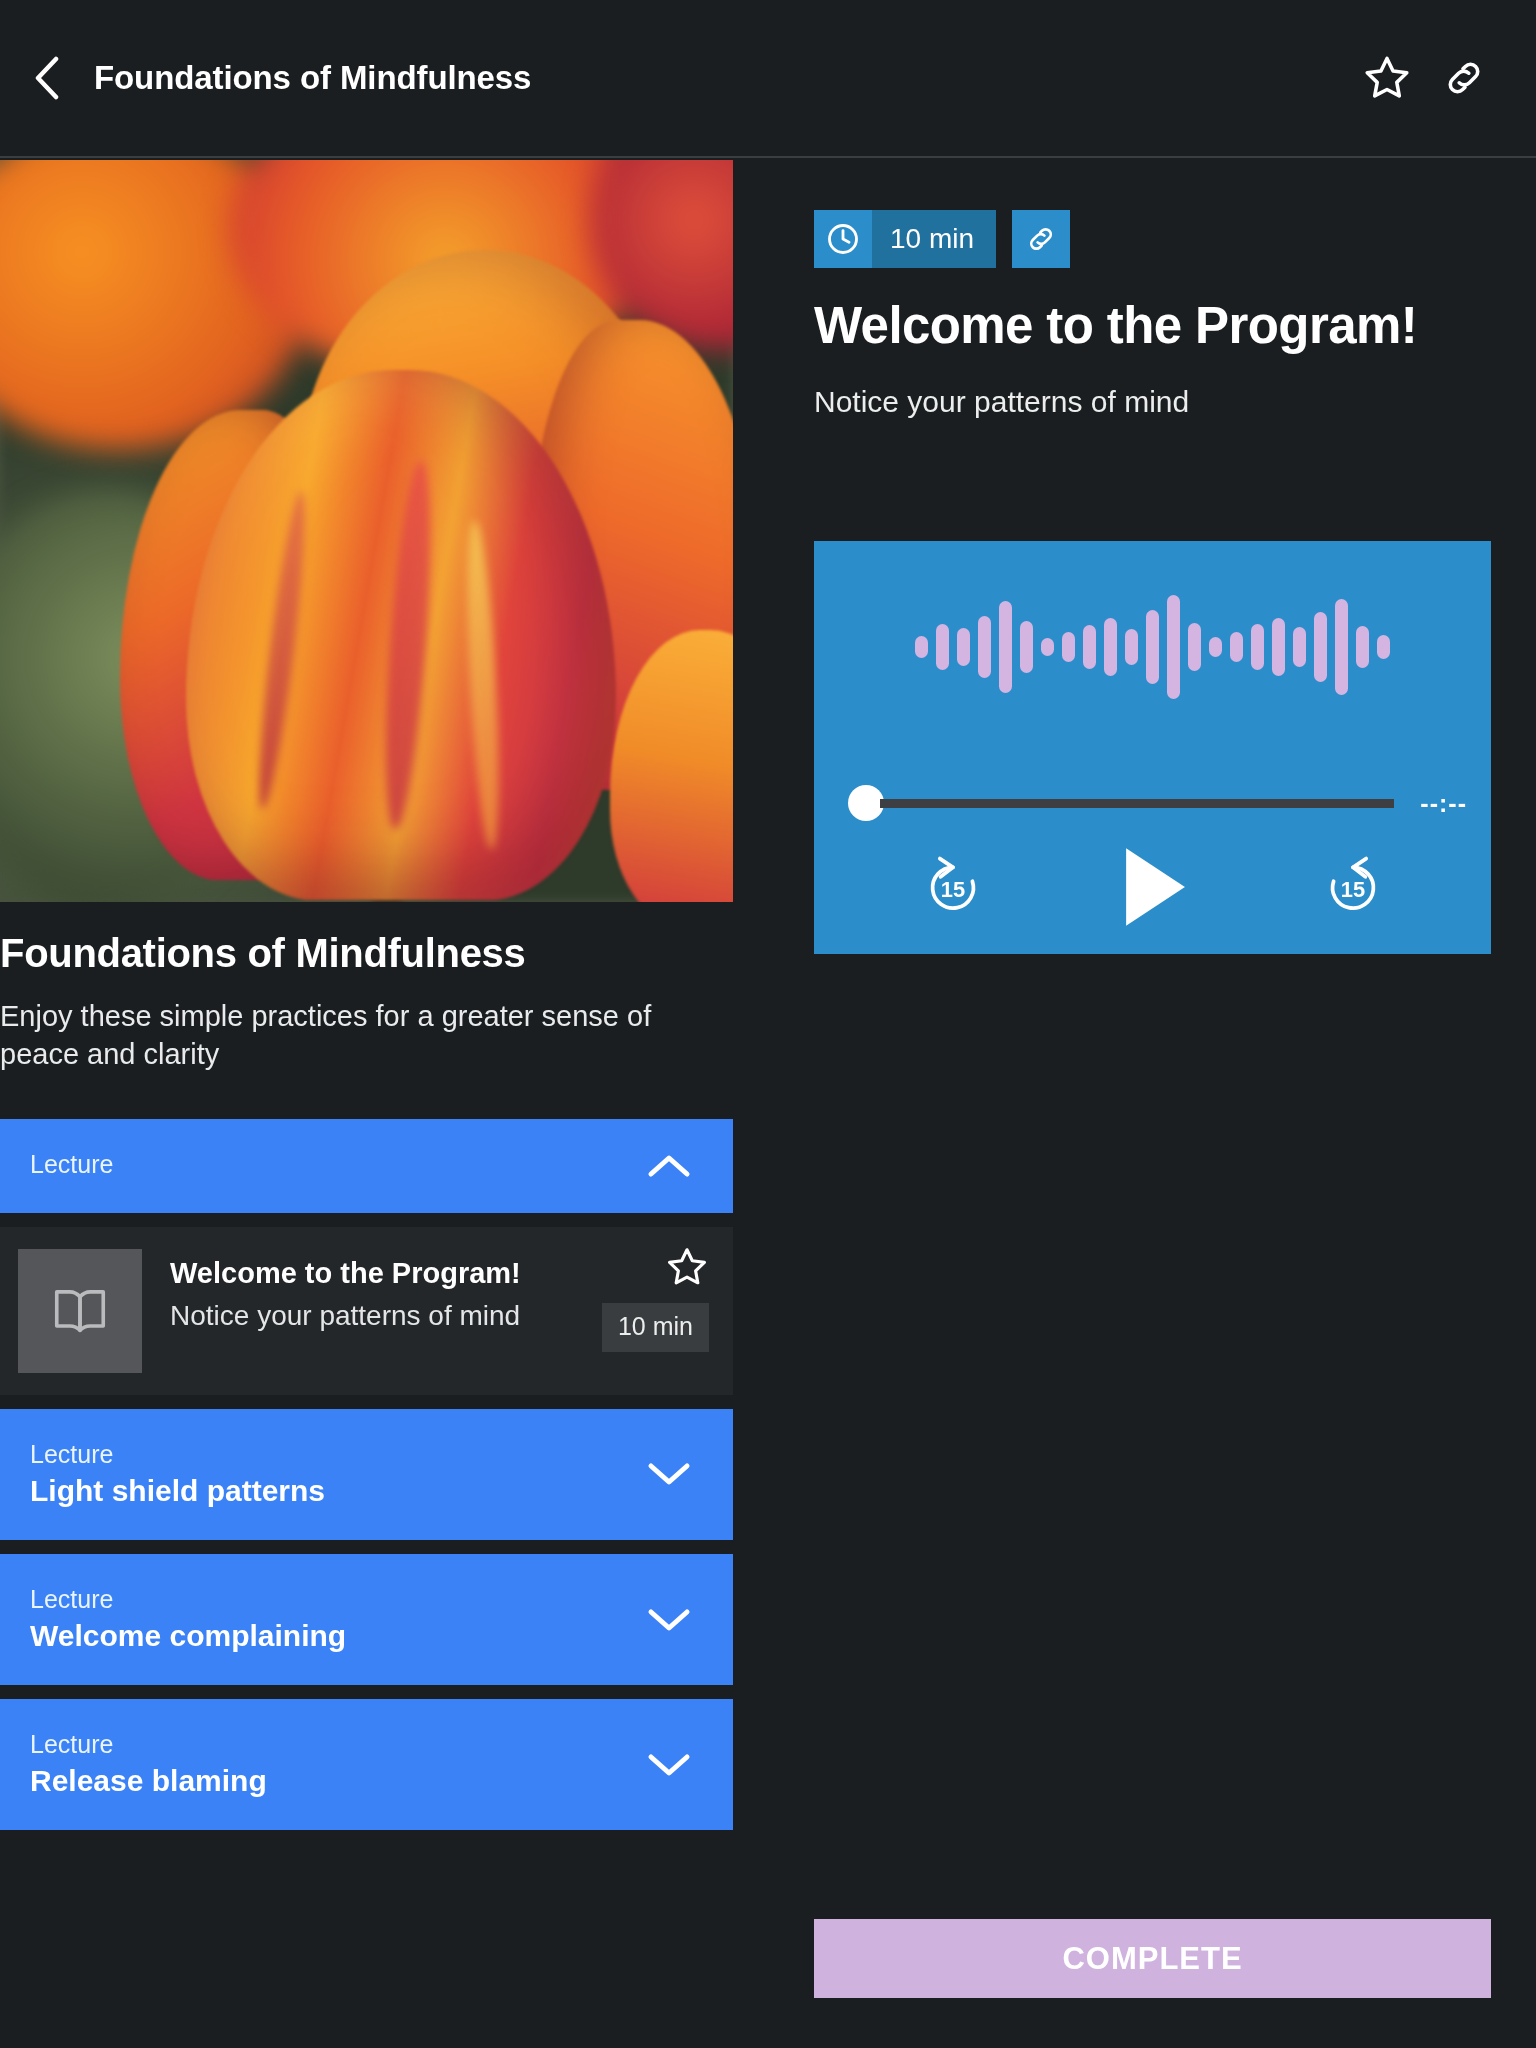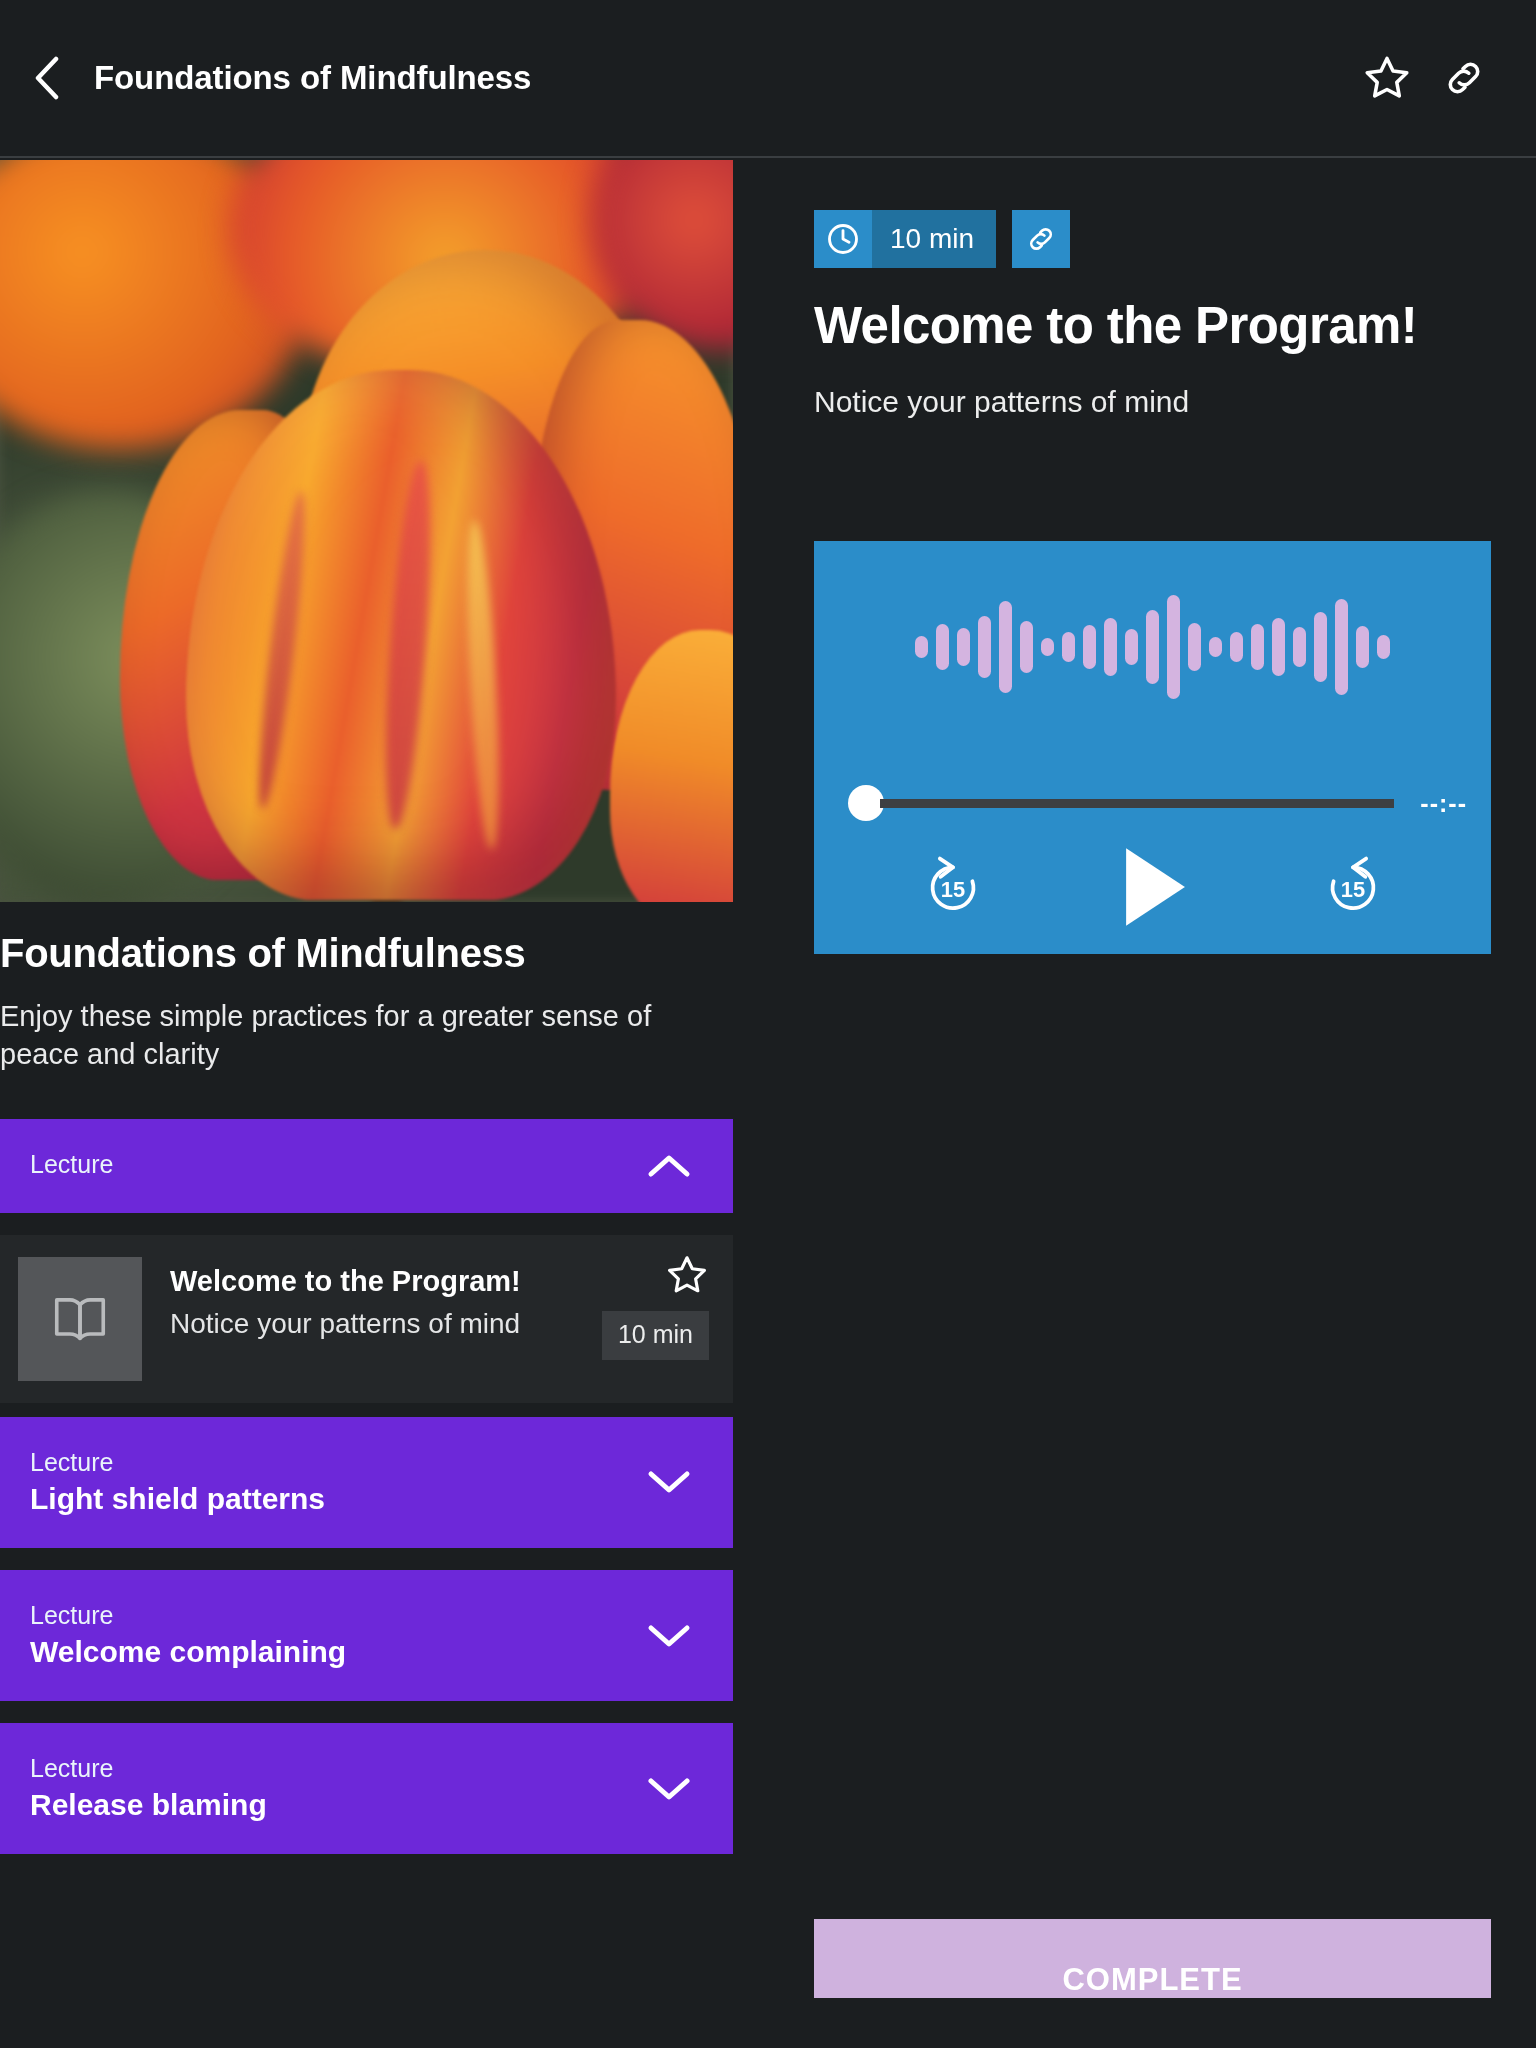--- a/index.html
+++ b/index.html
@@ -157,23 +157,23 @@
     line-height: 1.3;
     margin-top: 22px;
     max-width: 730px;
   }
 
   
   .sections { margin-top: 46px; }
   .section-head {
     position: relative;
     width: 733px;
-    background: #6d28d9;
+    background: #3b82f6;
     padding: 30px 0 32px 30px;
-    margin-bottom: 22px;
+    margin-bottom: 14px;
     cursor: pointer;
   }
   .section-kicker {
     color: #eaf4fb;
     font-size: 25px;
     font-weight: normal;
     line-height: 1.25;
   }
   .section-name {
     color: #ffffff;
@@ -325,21 +325,21 @@
     gap: 128px;
   }
   .ctl { cursor: pointer; display: block; }
 
   
   .complete-btn {
     position: absolute;
     left: 81px; top: 1759px;
     width: 677px; height: 79px;
     background: #cfb2de;
-    display: flex; align-items: flex-end; justify-content: center;
+    display: flex; align-items: center; justify-content: center;
     cursor: pointer;
   }
   .complete-btn span {
     color: #ffffff;
     font-size: 31px;
     font-weight: bold;
     letter-spacing: 1px;
   }
 </style>
 </head>

